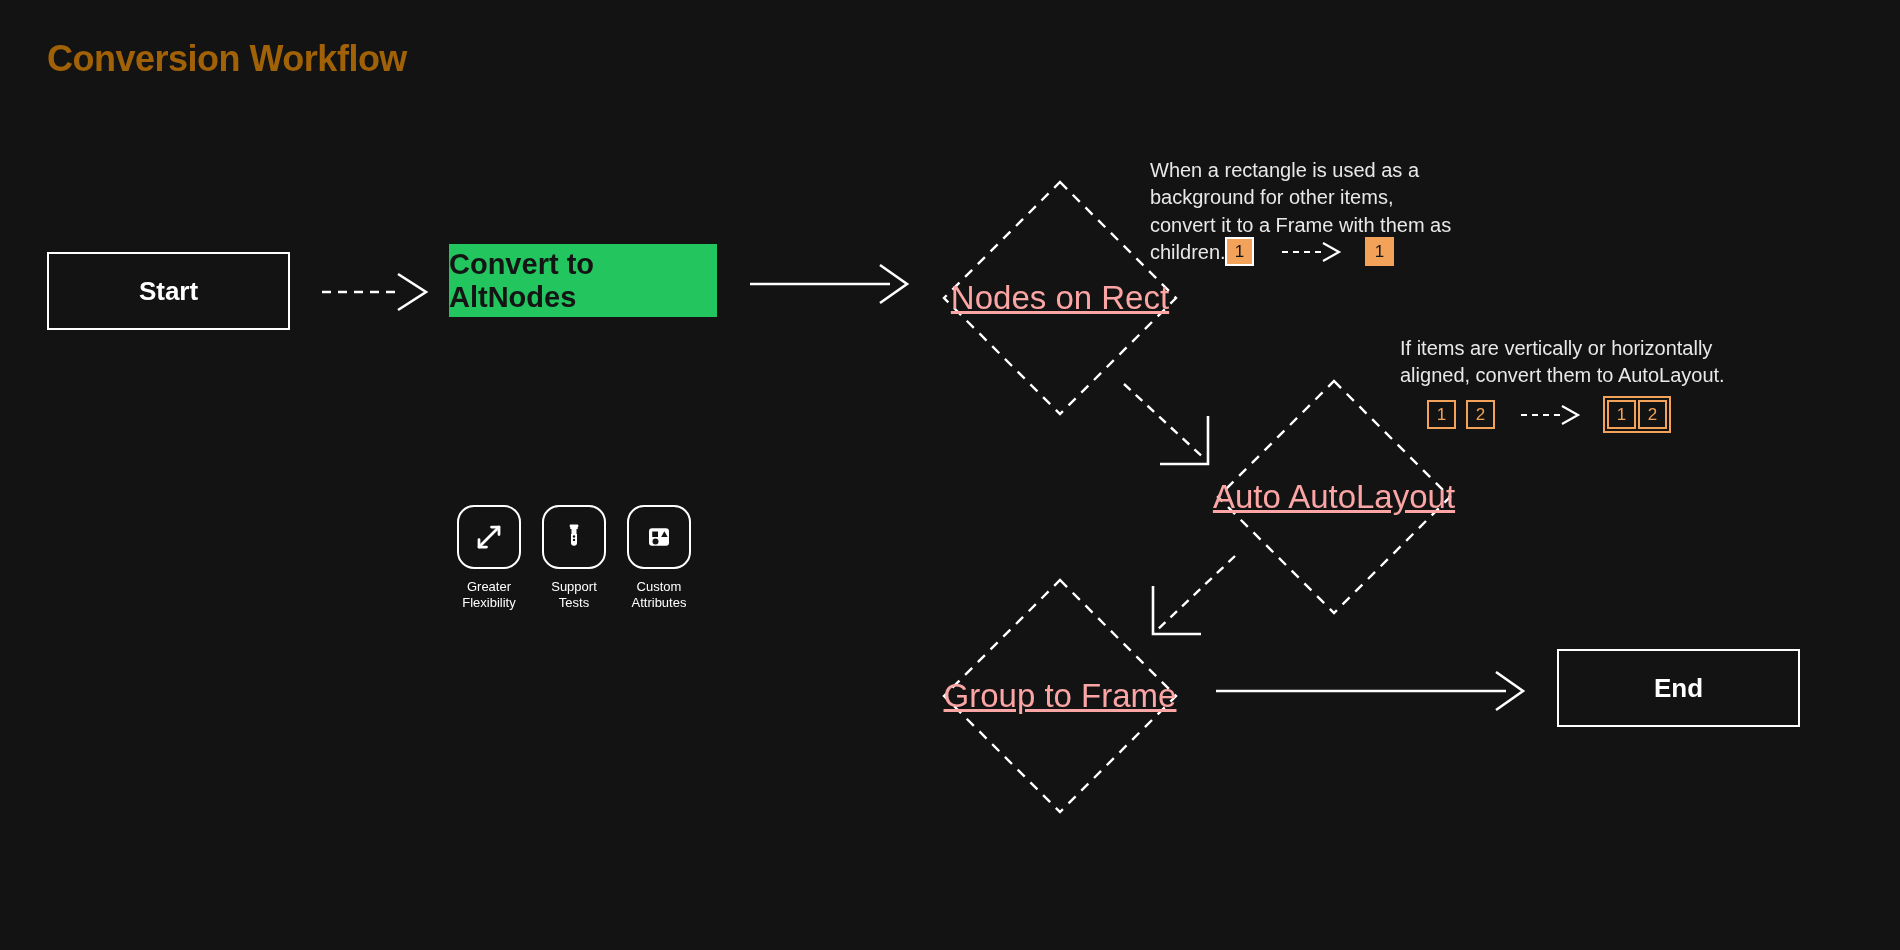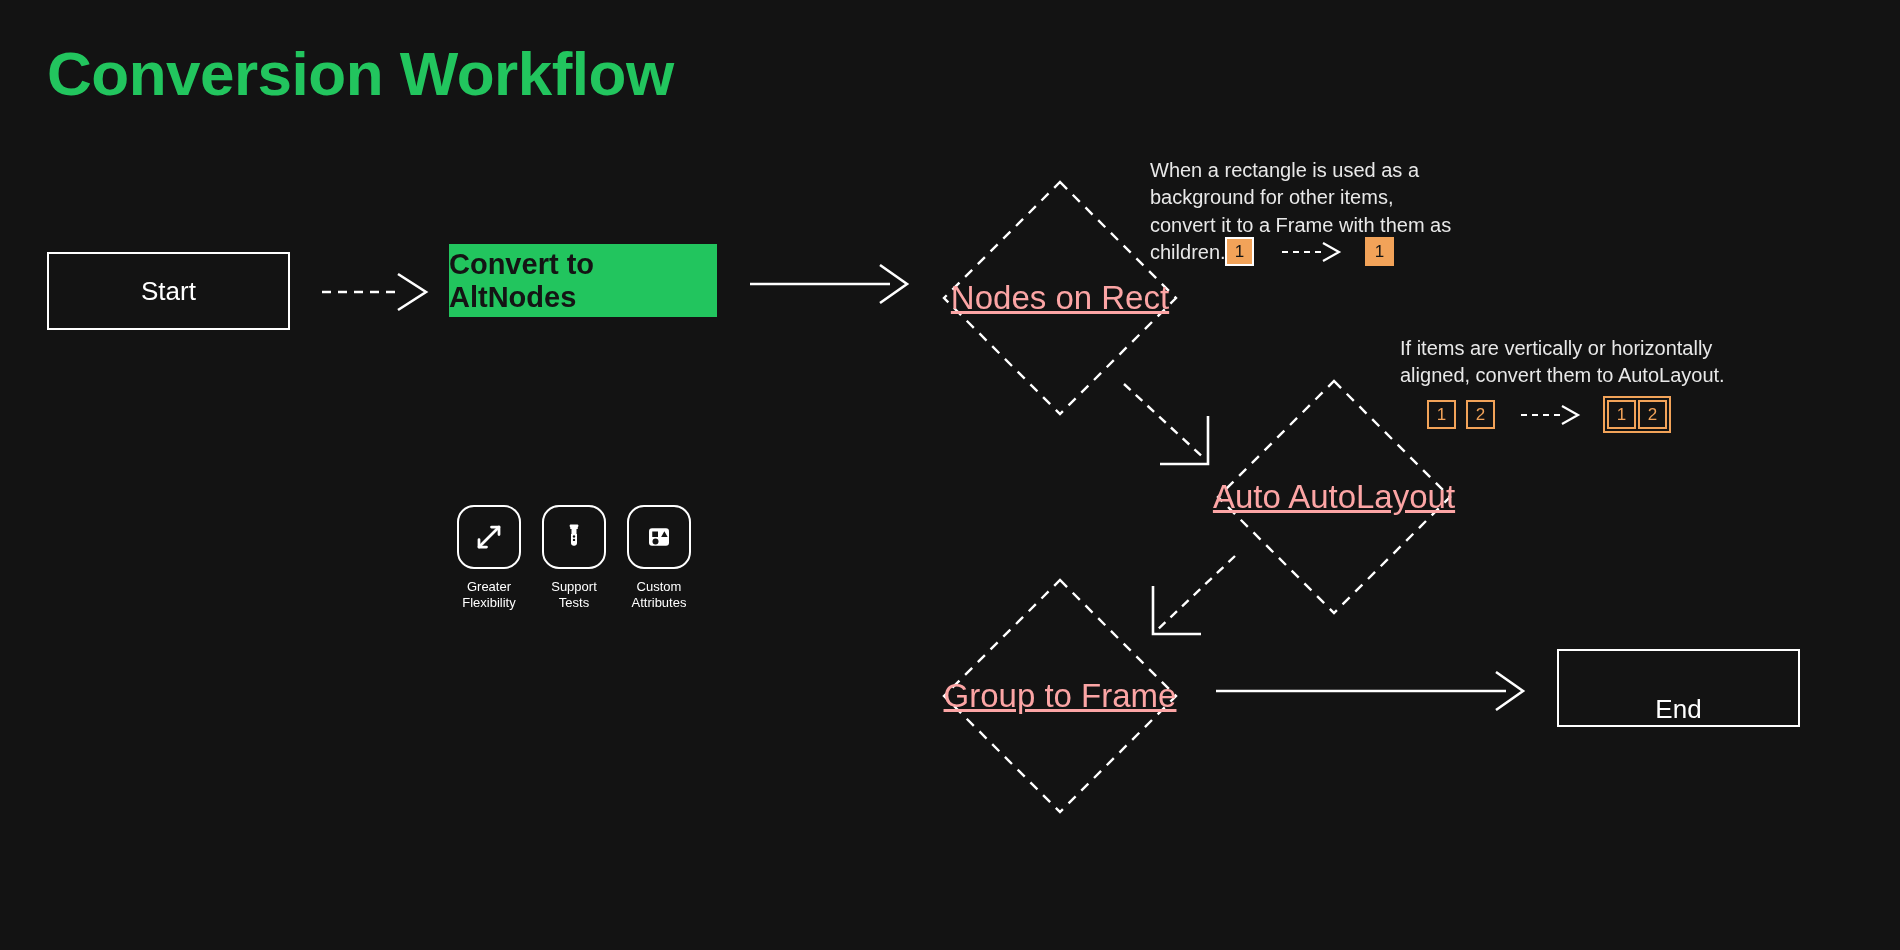--- a/index.html
+++ b/index.html
@@ -9,30 +9,30 @@
     font-family: "Liberation Sans", sans-serif;
     overflow: hidden;
   }
   #stage { position: relative; width: 1900px; height: 950px; }
 
   .abs { position: absolute; }
 
   
   .page-title {
     left: 47px; top: 38px;
-    font-size: 62px; font-weight: 700; color: #22c55e;
+    font-size: 36px; font-weight: 700; color: #a16207;
     letter-spacing: -0.5px;
   }
 
   
   .term-box {
     border: 2px solid #ffffff;
     background: transparent;
     display: flex; align-items: center; justify-content: center;
-    color: #ffffff; font-size: 26px; font-weight: 400;
+    color: #ffffff; font-size: 26px; font-weight: 700;
   }
 
   
   .process-box {
     background: #22c55e;
     display: flex; align-items: center; justify-content: center;
     color: #141414; font-size: 29px; font-weight: 600;
   }
 
   
@@ -230,17 +230,17 @@
   </div>
 
 
   <div class="abs" style="left:1216px; top:670px; width:310px; height:42px;">
     <svg width="310" height="42" viewBox="0 0 310 42">
       <line x1="0" y1="21" x2="290" y2="21" stroke="#ffffff" stroke-width="2.6"></line>
       <polyline points="280,2 307,21 280,40" fill="none" stroke="#ffffff" stroke-width="2.6"></polyline>
     </svg>
   </div>
 
-  <div class="abs term-box" style="left:1557px; top:649px; width:243px; height:78px;align-items:flex-end;">
+  <div class="abs term-box" style="left:1557px; top:649px; width:243px; height:78px;">
     <span>End</span>
   </div>
 
 </div>
 
 </body></html>

